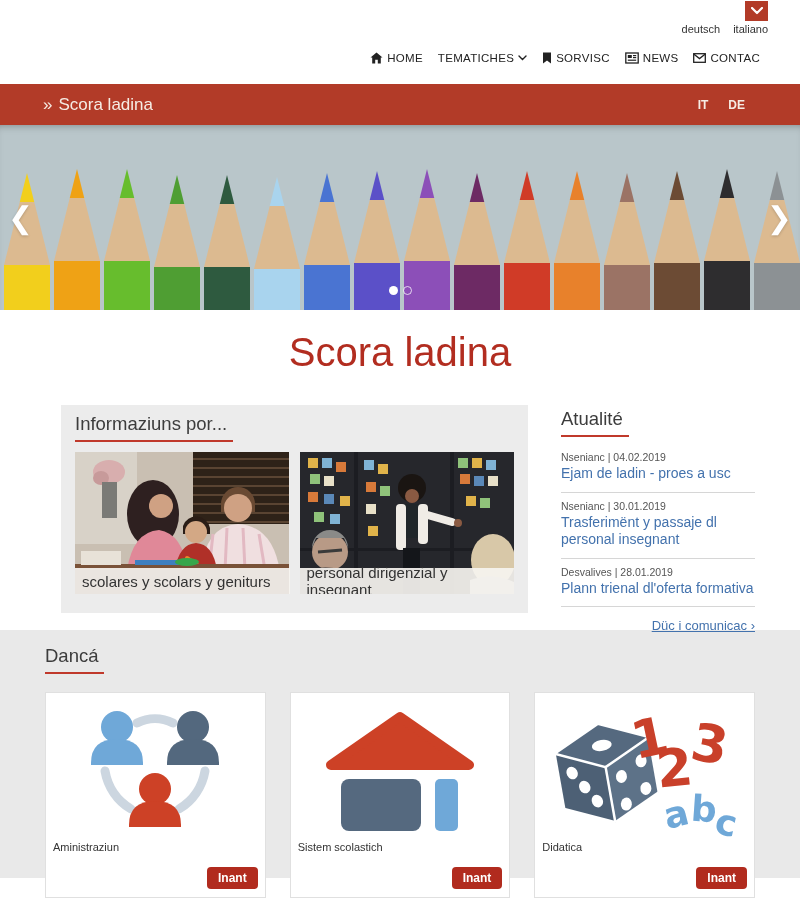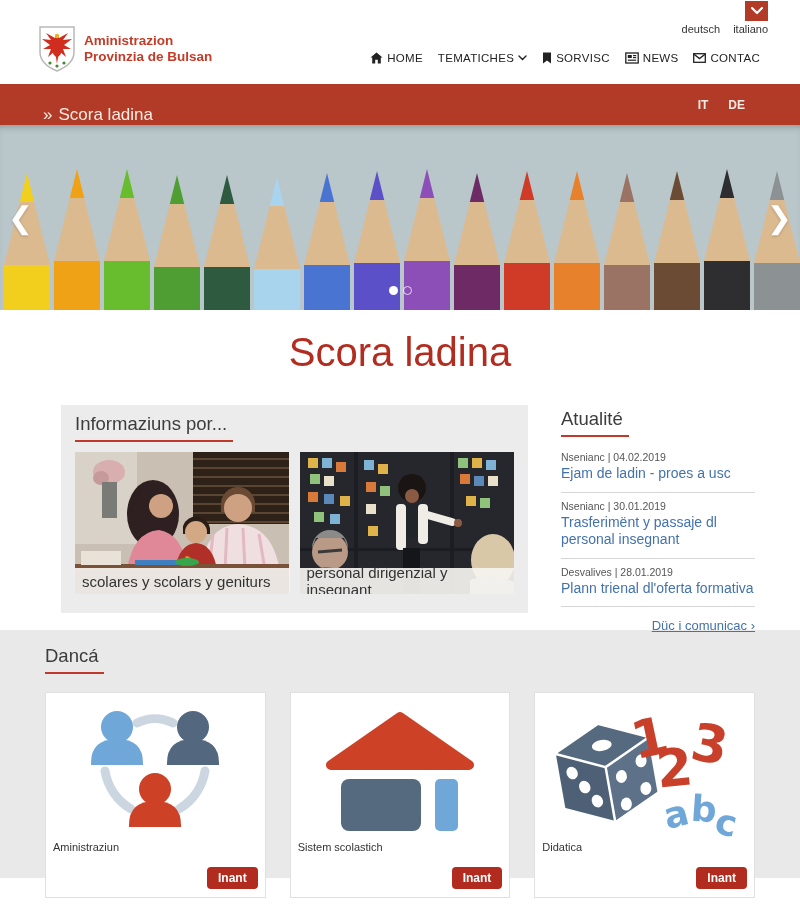--- a/index.html
+++ b/index.html
@@ -18,21 +18,21 @@
     background:#b23b28; border:none; display:flex; align-items:center; justify-content:center; cursor:pointer;
   }
   .lang-row { position:absolute; top:23px; right:32px; font-size:11px; color:#333; }
   .lang-row a { color:#333; text-decoration:none; margin-left:10px; cursor:pointer; }
   .nav { position:absolute; top:52px; right:40px; display:flex; gap:15px; }
   .nav-item { display:flex; align-items:center; gap:4px; font-size:11.5px; color:#222; letter-spacing:.3px; cursor:pointer; }
   .nav-item svg { display:block; }
 
   
   .red-bar {
-    height:41px; background:#b23b28; display:flex; align-items:flex-end;
+    height:41px; background:#b23b28; display:flex; align-items:center;
     padding:0 43px; color:#f6ece4; position:relative;
   }
   .red-bar .crumb { font-size:17px; }
   .red-bar .crumb .chev { margin-right:6px; }
   .bar-langs { position:absolute; right:55px; top:0; height:100%; display:flex; align-items:center; gap:20px; }
   .bar-langs span { color:#f6ece4; font-size:12px; font-weight:bold; cursor:pointer; }
 
   
   .hero { height:185px; background:#b9c6ca; position:relative; overflow:hidden;
           box-shadow: inset 0 6px 8px -6px rgba(0,0,0,.35); }
@@ -91,37 +91,20 @@
   .inant-btn {
     position:absolute; right:7px; bottom:8px; background:#b12b1e; color:#fff;
     font-size:12px; font-weight:bold; border:none; border-radius:4px;
     padding:4px 11px; cursor:pointer; font-family:"Liberation Sans", sans-serif;
   }
 </style>
 </head>
 <body>
 
 <div class="header">
-  <div class="logo-wrap">
-    <svg width="38" height="46" viewBox="0 0 38 46">
-      <path d="M2 1 H36 V26 Q36 38 19 45 Q2 38 2 26 Z" fill="#fff" stroke="#b9b9b9" stroke-width="1.5"></path>
-      <g fill="#d12d1e">
-        <path d="M19 8 L21 12 L30 7 L25 14 L34 13 L26 19 L33 23 L25 23 L28 31 L21 25 L19 38 L17 25 L10 31 L13 23 L5 23 L12 19 L4 13 L13 14 L8 7 L17 12 Z"></path>
-        <ellipse cx="19" cy="22" rx="5" ry="9"></ellipse>
-      </g>
-      <circle cx="19" cy="10" r="2.2" fill="#e8b21e"></circle>
-      <circle cx="12" cy="37" r="1.6" fill="#3f8c2e"></circle>
-      <circle cx="26" cy="37" r="1.6" fill="#3f8c2e"></circle>
-      <circle cx="19" cy="40" r="1.6" fill="#3f8c2e"></circle>
-    </svg>
-    <div class="logo-text">
-      <div>Aministrazion</div>
-      <div>Provinzia de Bulsan</div>
-    </div>
-  </div>
 
   <button class="lang-button">
     <svg width="12" height="8" viewBox="0 0 12 8">
       <path d="M1 1 L6 6 L11 1" fill="none" stroke="#fff" stroke-width="2.2" stroke-linecap="round" stroke-linejoin="round"></path>
     </svg>
   </button>
   <div class="lang-row">
     <a>deutsch</a>
     <a>italiano</a>
   </div>

